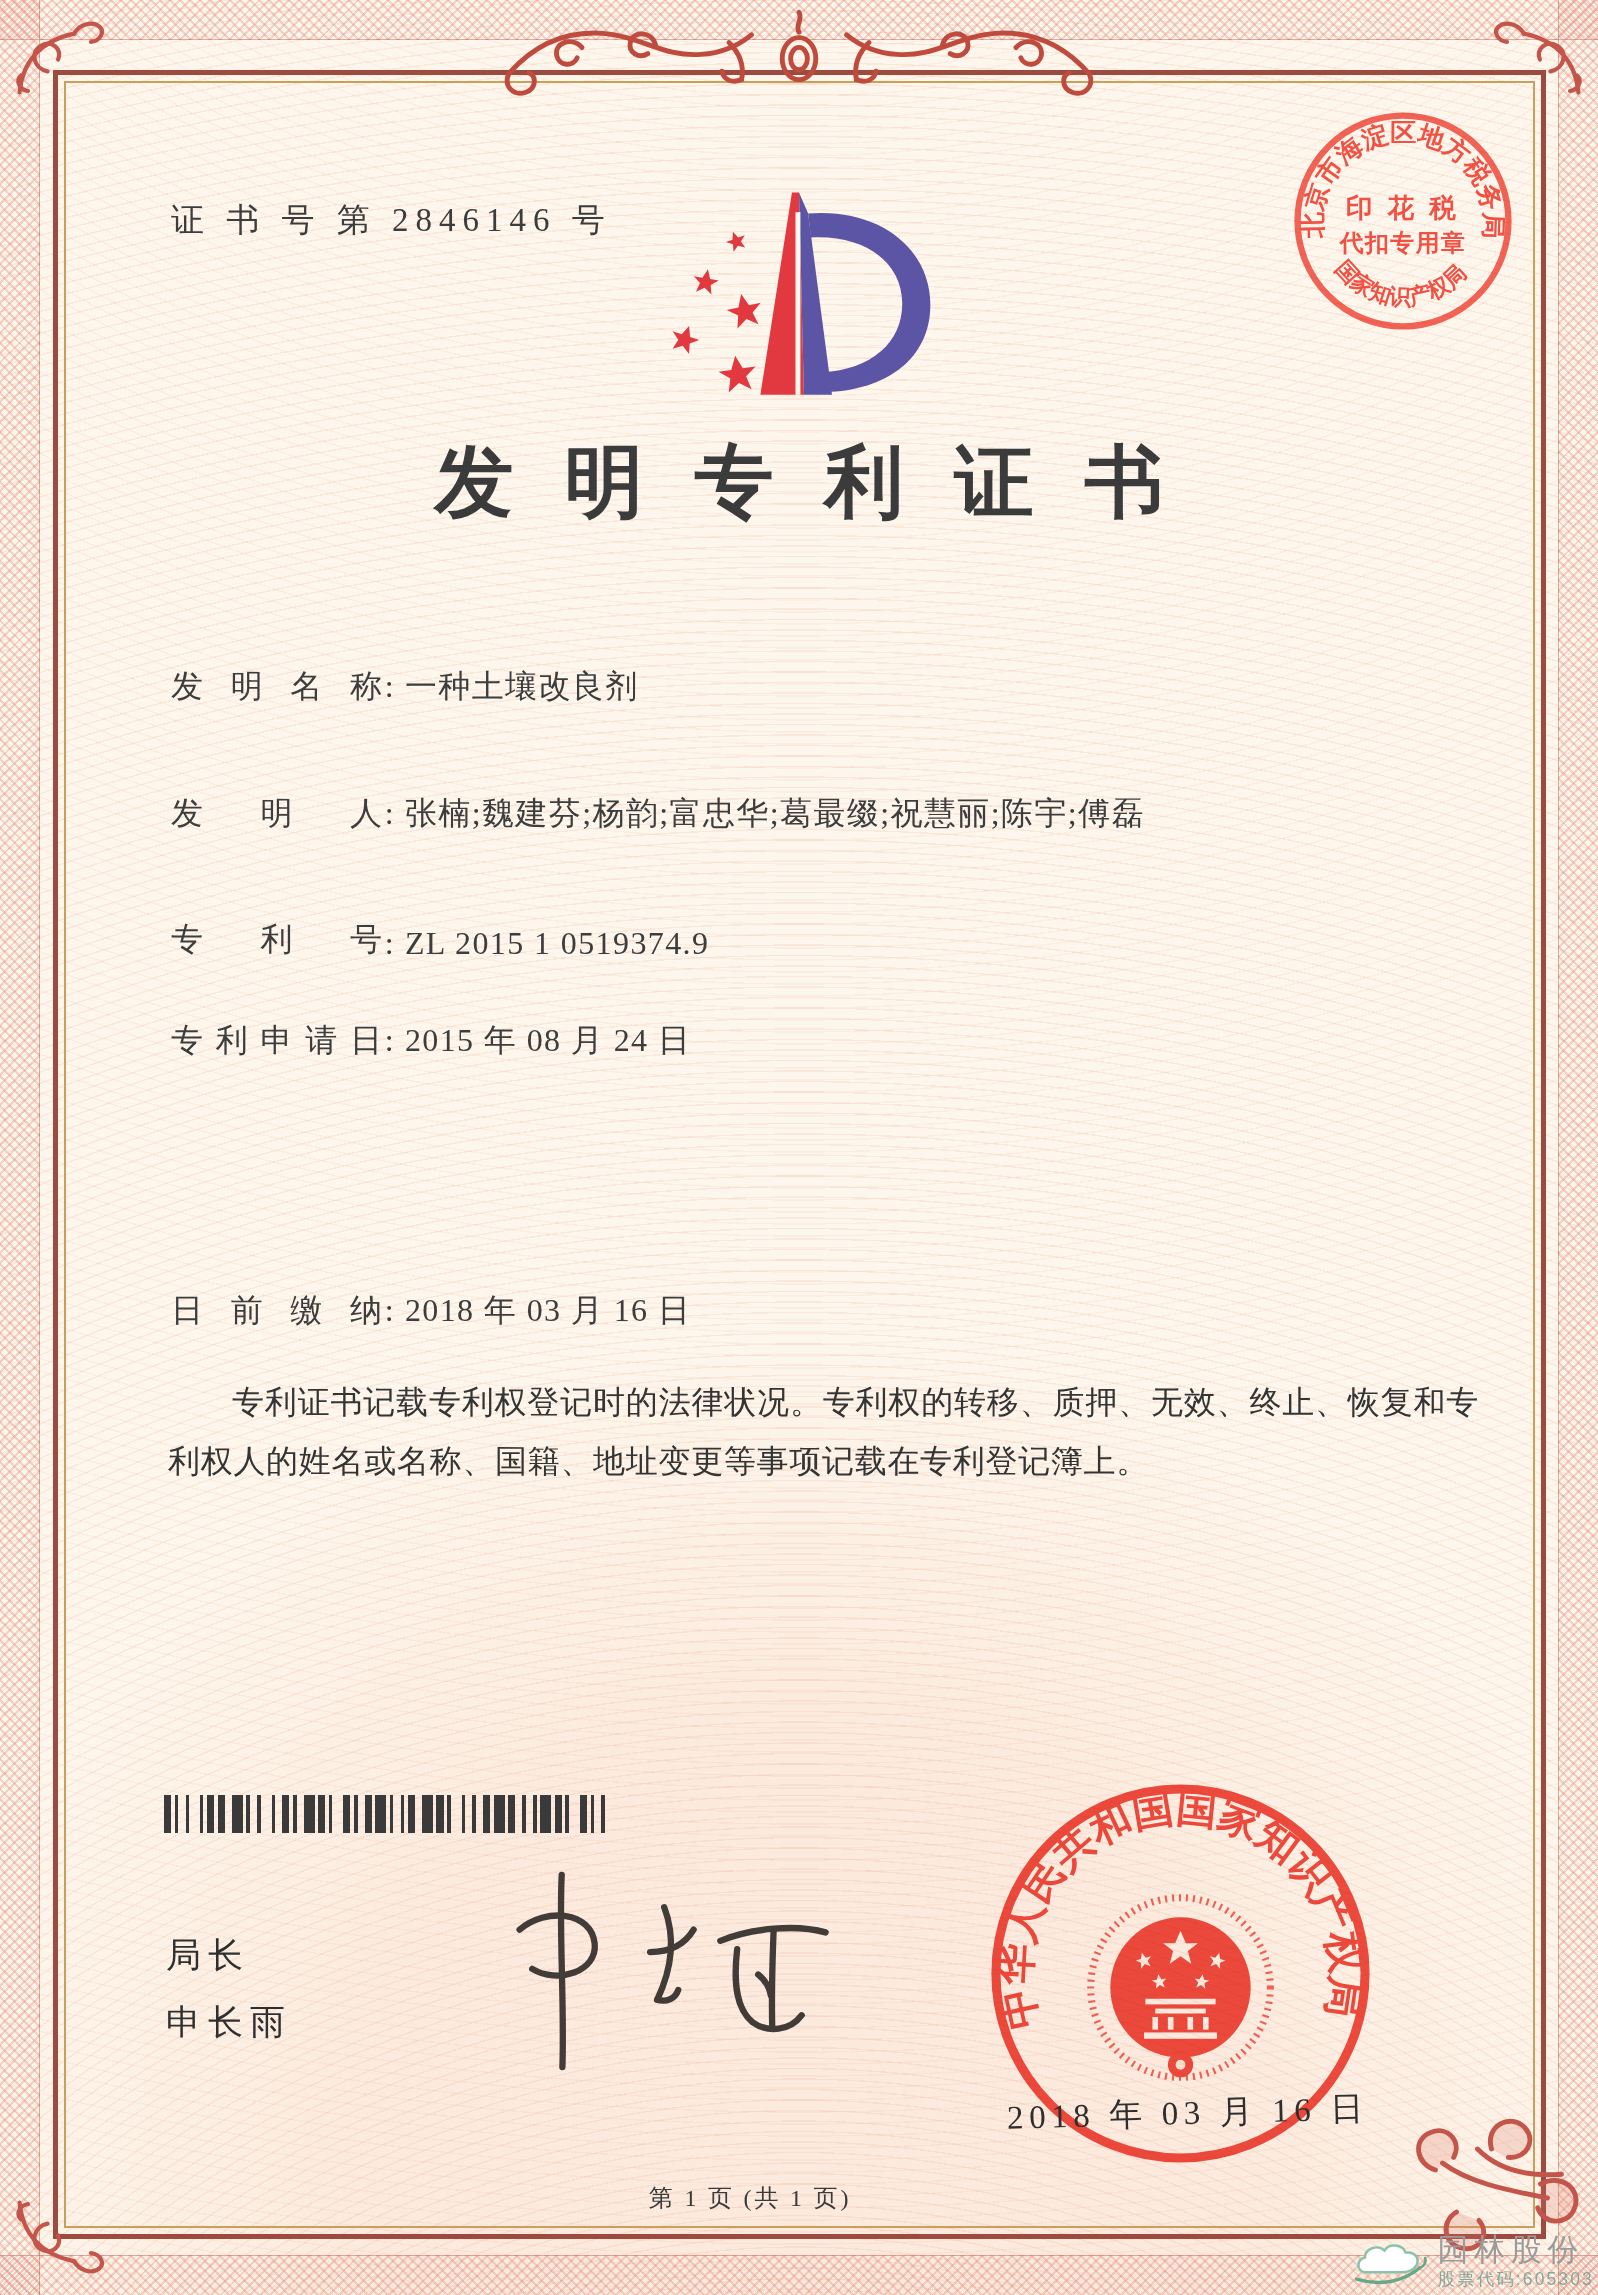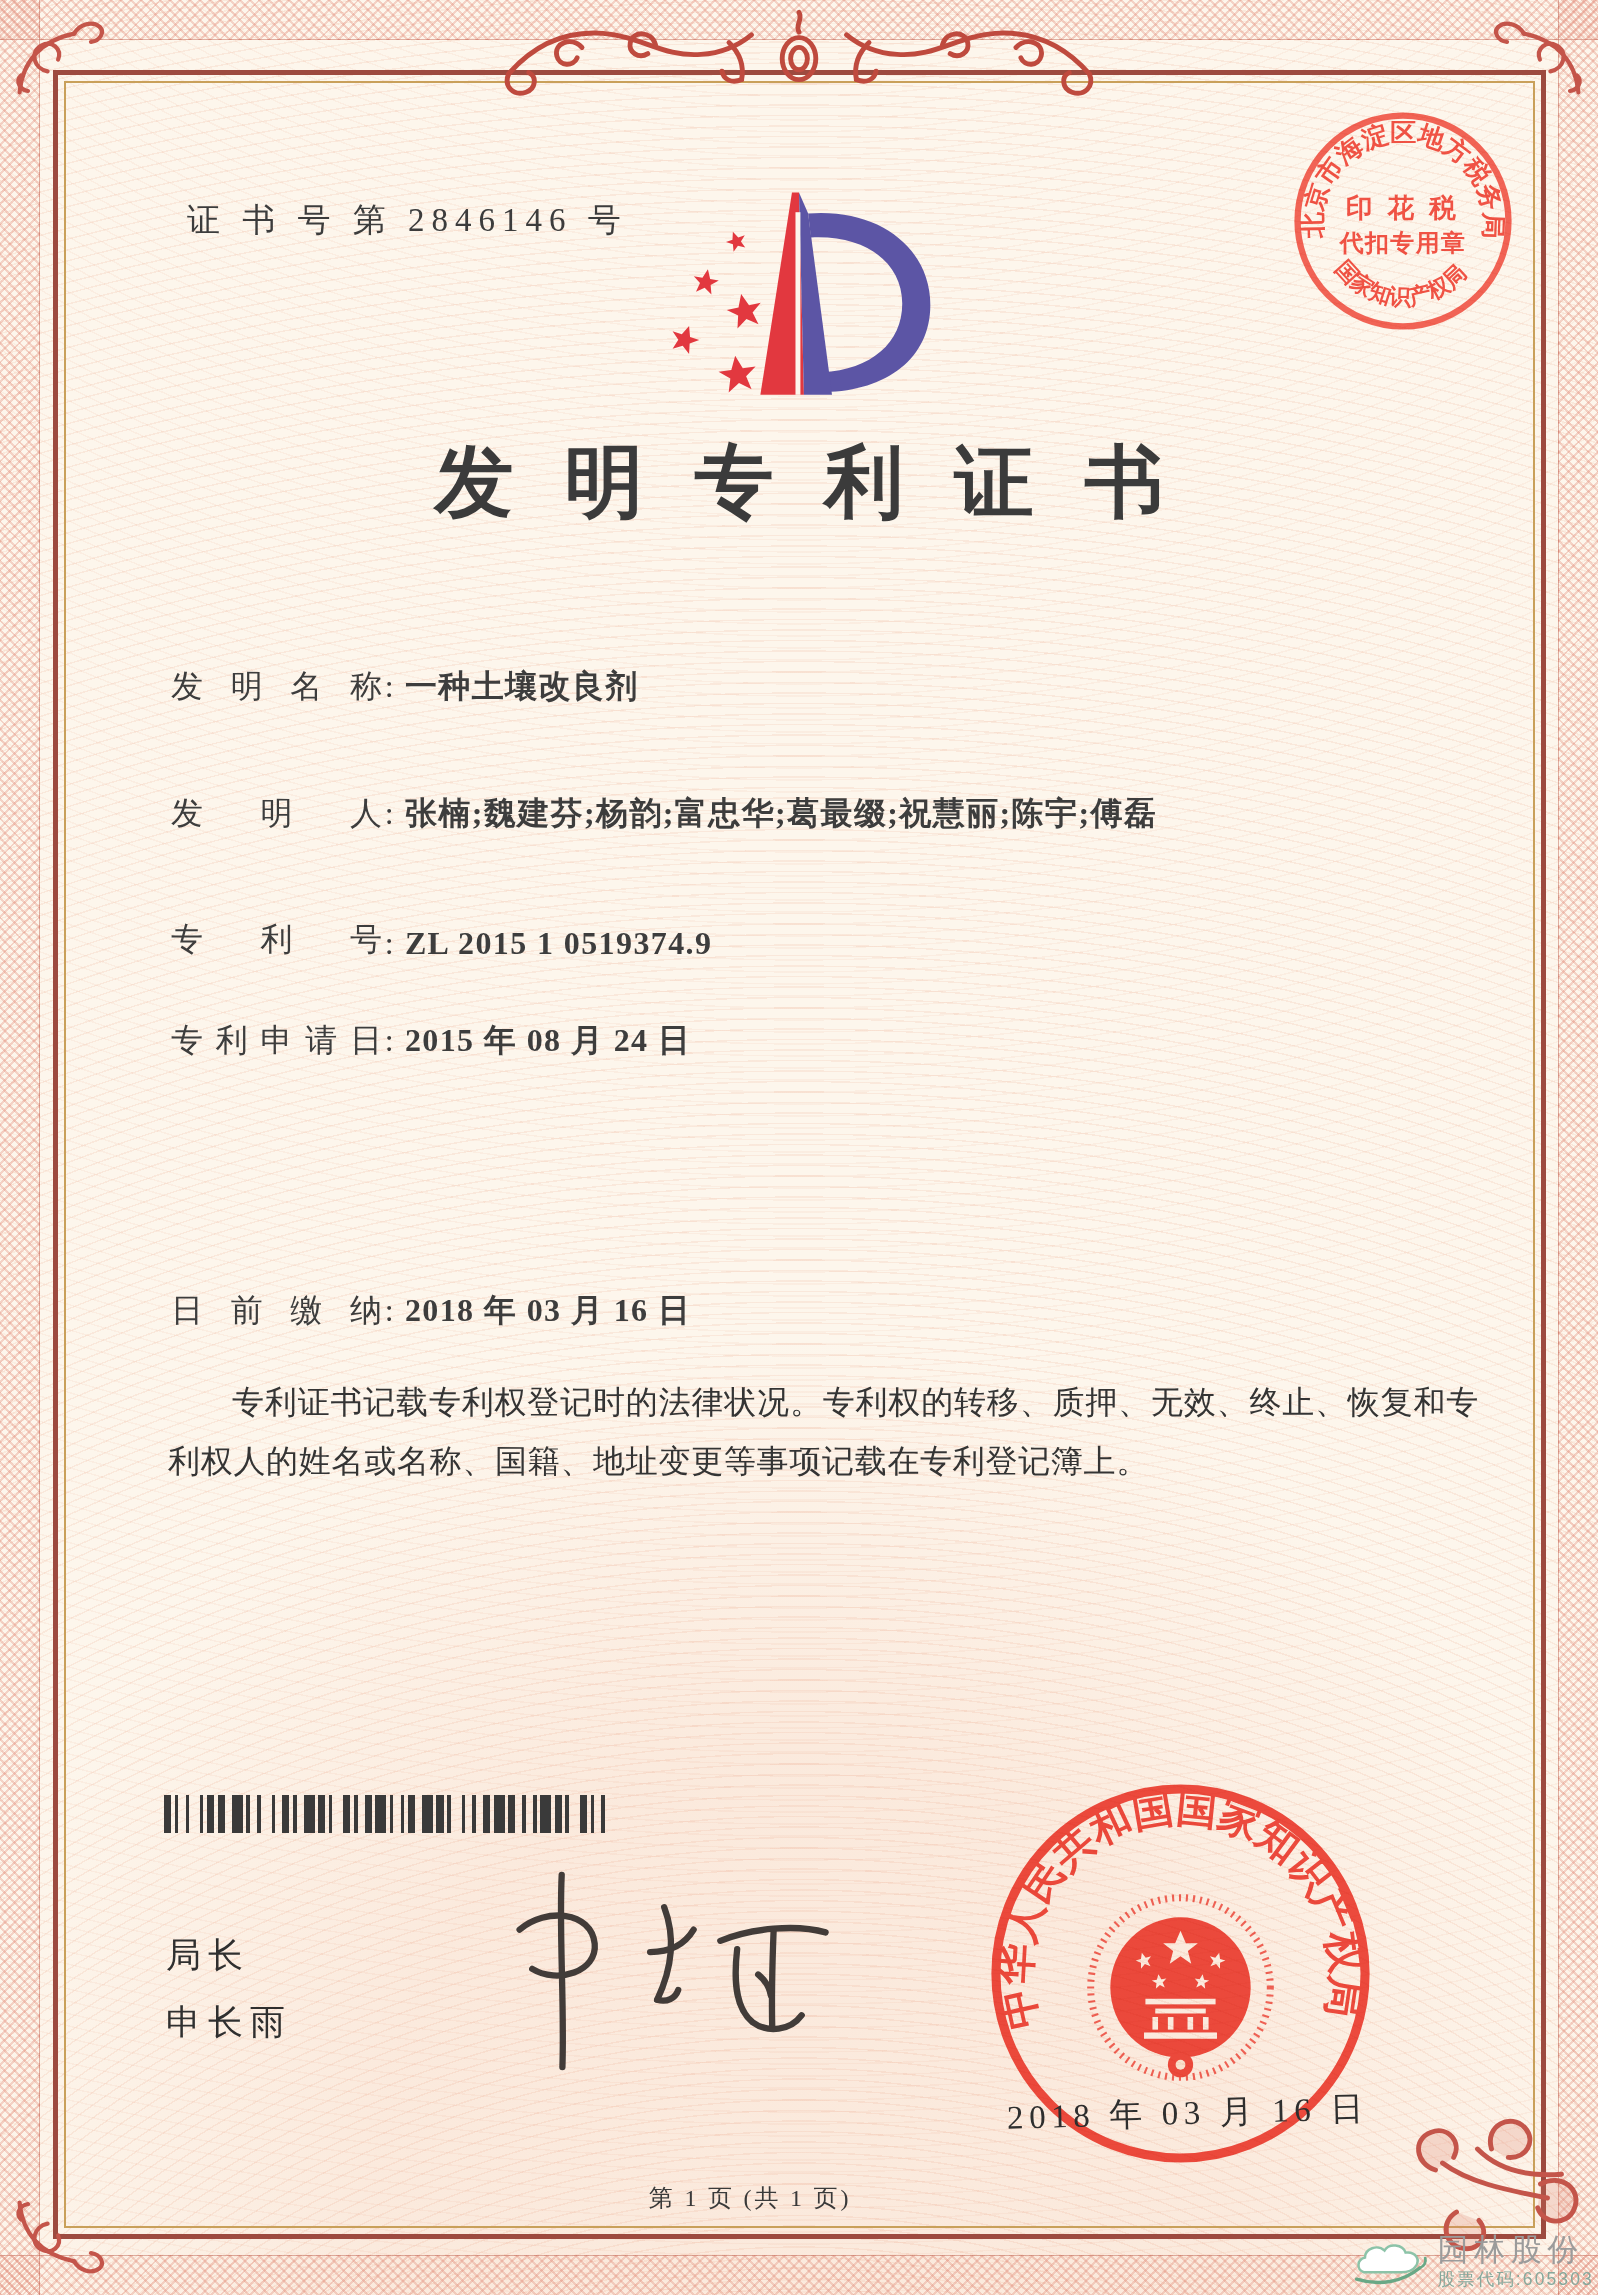--- a/index.html
+++ b/index.html
@@ -19,27 +19,27 @@
       repeating-linear-gradient(-45deg, rgba(224,136,118,.32) 0 2.1px, transparent 2.1px 7px);}
   .edge.t{left:0;right:0;top:0;height:39px;border-bottom:1.4px solid rgba(186,88,72,.45);}
   .edge.b{left:0;right:0;bottom:0;height:39px;border-top:1.4px solid rgba(186,88,72,.45);}
   .edge.l{left:0;top:0;bottom:0;width:39px;border-right:1.4px solid rgba(186,88,72,.45);}
   .edge.r{right:0;top:0;bottom:0;width:39px;border-left:1.4px solid rgba(186,88,72,.45);}
   
   .frame{position:absolute;left:53px;right:52px;top:70px;bottom:56px;border:5.6px solid #9d4a3f;}
   .frame-inner{position:absolute;left:6.3px;right:6.3px;top:6.3px;bottom:6.3px;border:2.1px solid #c9a05a;}
   .ornament{position:absolute;}
   
-  .certno{position:absolute;left:171px;top:198px;font-size:33px;letter-spacing:7px;color:#3c3c3c;margin-left:16px;}
+  .certno{position:absolute;left:171px;top:198px;font-size:33px;letter-spacing:7px;color:#3c3c3c;}
   .title{position:absolute;left:0;right:0;top:430px;text-align:center;font-size:79px;
          font-weight:600;letter-spacing:51px;padding-left:51px;color:#3b3b3b;}
   .field{position:absolute;left:171px;font-size:32px;color:#3d3d3d;white-space:nowrap;}
   .f-label{display:inline-block;width:211px;text-align:justify;text-align-last:justify;vertical-align:bottom;}
   .f-colon{margin:0 11.2px 0 2.8px;}
-  .field .value{letter-spacing:1.4px;font-weight:bold;}
+  .field .value{letter-spacing:1.4px;}
   .bodytext{position:absolute;left:168px;width:1311px;top:1373px;font-size:32px;line-height:59px;
             text-align:justify;color:#343434;letter-spacing:0.7px;}
   .bodytext p{margin:0 0 9.8px 0;text-indent:2em;}
   .barcode{position:absolute;left:164px;top:1795px;width:441px;height:38px;display:flex;align-items:stretch;}
   .barcode div{height:100%;}
   .sig-role{position:absolute;left:166px;top:1932px;font-size:35px;color:#2f2f2f;letter-spacing:7px;}
   .sig-name{position:absolute;left:166px;top:1999px;font-size:35px;color:#2f2f2f;letter-spacing:7px;}
   .signature{position:absolute;left:441px;top:1862px;}
   .seal{position:absolute;left:977px;top:1770px;mix-blend-mode:multiply;}
   .seal-date{position:absolute;left:1007px;top:2091px;font-size:33px;color:#2e2e2e;letter-spacing:5.6px;

